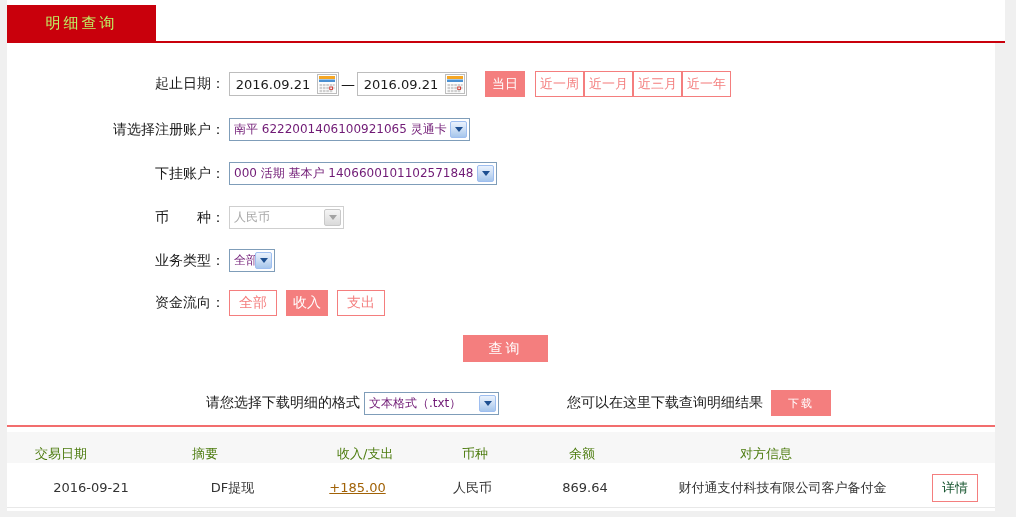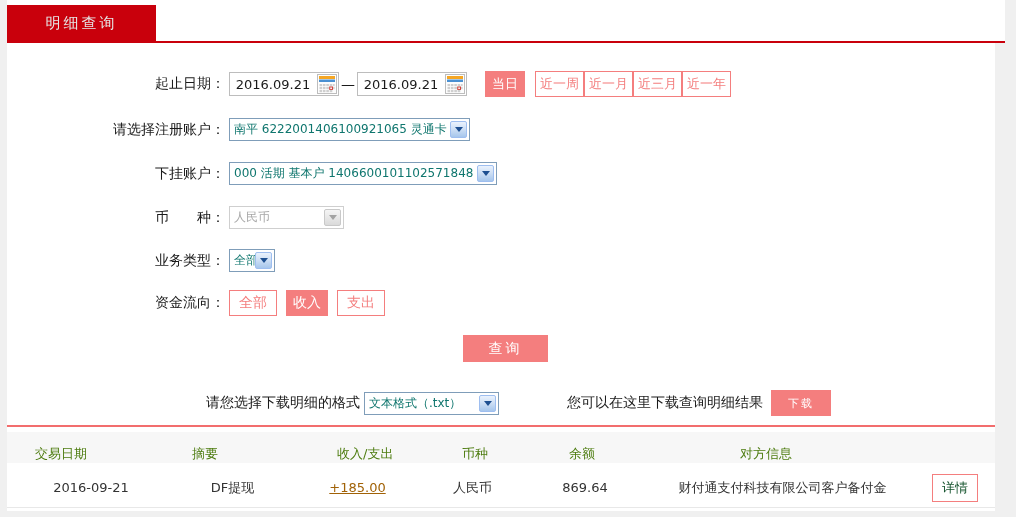--- a/index.html
+++ b/index.html
@@ -12,21 +12,21 @@
   }
   .wrap { position:relative; width:1016px; height:517px; }
 
   
   .header-strip {
     margin-left:7px; width:998px; height:43px;
     background:#fff; border-bottom:2px solid #c9000c; position:relative;
   }
   .tab {
     position:absolute; left:0; top:5px; bottom:0; width:149px;
-    background:#c9000c; color:#e5e5e5; font-size:15px; letter-spacing:3px;
+    background:#c9000c; color:#bef264; font-size:15px; letter-spacing:3px;
     display:flex; align-items:center; justify-content:center; cursor:pointer;
   }
 
   
   .panel {
     margin-left:7px; width:988px; height:468px;
     background:#fff; padding-top:28px;
   }
 
   .frow { display:flex; align-items:center; font-size:14px; }
@@ -56,21 +56,21 @@
   .chip.filled { background:#f47e7e; color:#fff; padding:0 6px; }
   .q-first { margin-left:18px; }
   .q-gap10 { margin-left:10px; }
   .q-gap7 { }
   .fd-chip { margin-left:4px; padding:0 9px; font-size:14px; }
   .fd-gap { margin-left:9px; padding:0 9px; font-size:14px; }
 
   
   .xp-select {
     margin-left:4px; height:23px; border:1px solid #7f9db9; background:#fff;
-    display:flex; align-items:center; font-size:12px; color:#0f766e;
+    display:flex; align-items:center; font-size:12px; color:#701a75;
     padding:0 22px 0 4px; position:relative; cursor:pointer;
     white-space:nowrap; overflow:hidden;
   }
   .xp-arrow {
     position:absolute; right:2px; top:2px; width:17px; height:17px; border-radius:2px;
     background:linear-gradient(180deg,#eaf2fd 0%,#cfe0f5 45%,#a6c6ec 100%);
     border:1px solid #9ebef0; display:flex; align-items:center; justify-content:center;
   }
   .xp-arrow::after {
     content:""; border-left:4px solid transparent; border-right:4px solid transparent;

